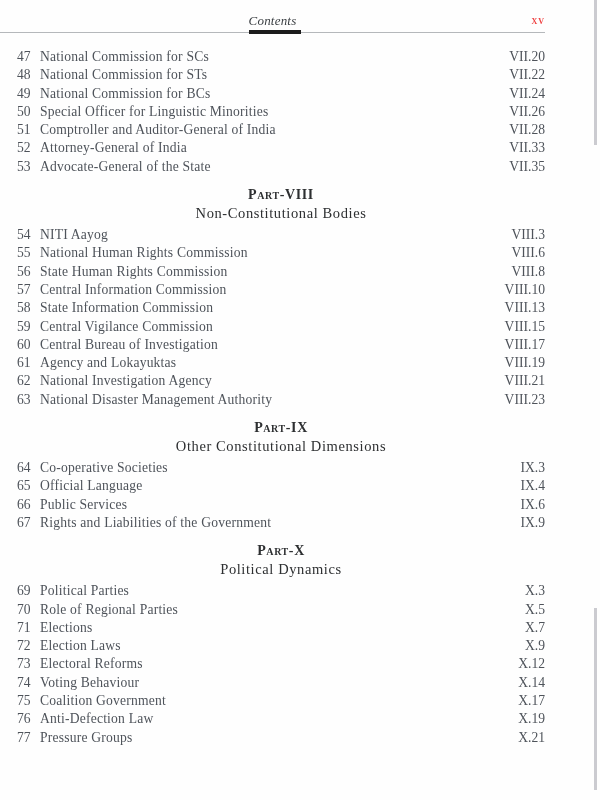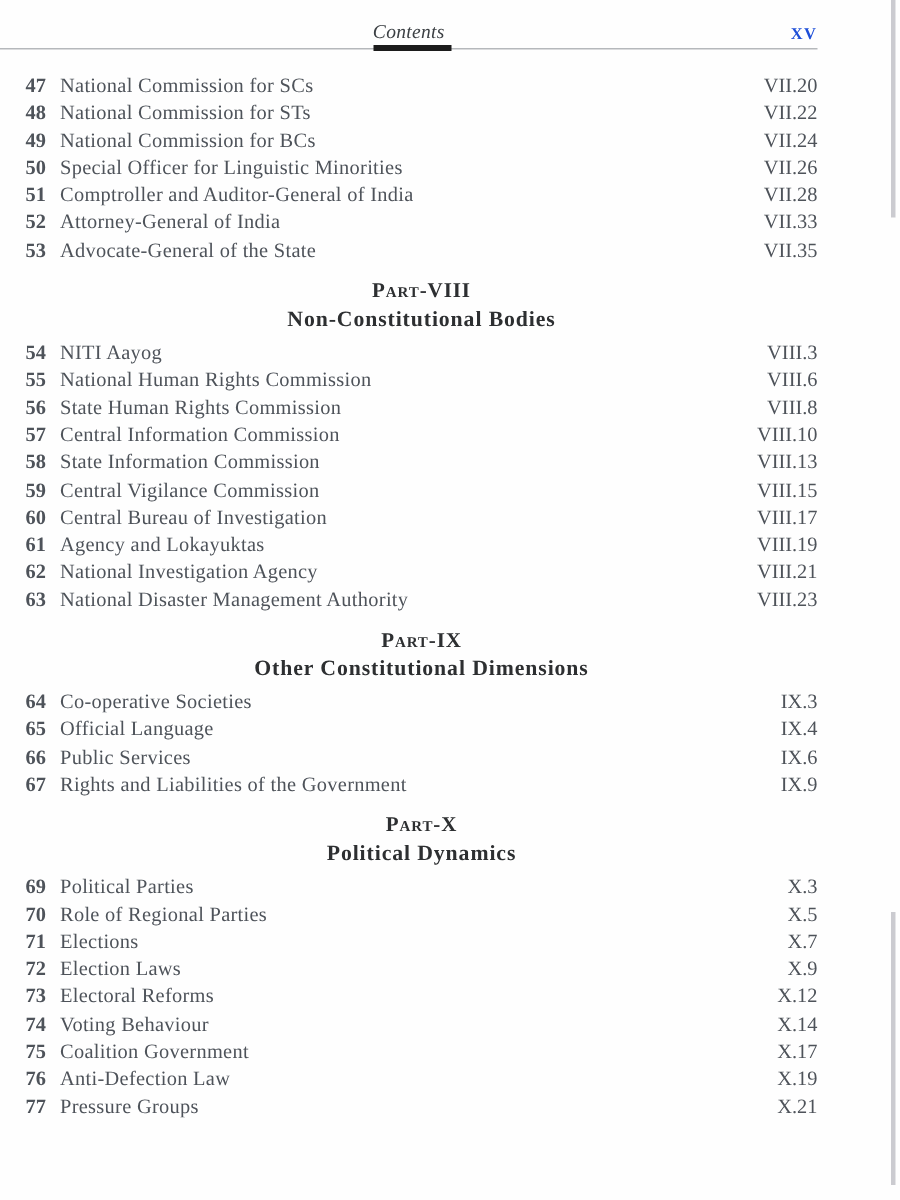--- a/index.html
+++ b/index.html
@@ -28,49 +28,49 @@
     text-align: center;
     font-style: italic;
     font-size: 13px;
     color: #3c4044;
     letter-spacing: 0.2px;
   }
   .page-num {
     position: absolute; right: 55px; top: 14px;
     font-weight: bold;
     font-variant: small-caps;
-    font-size: 15px;
+    font-size: 11px;
     letter-spacing: 1px;
-    color: #1d4ed8;
+    color: #ef4444;
   }
 
   
   .toc { padding: 14px 55px 0 17px; }
   .row {
     display: flex;
     align-items: baseline;
     line-height: 18.3px;
     font-size: 13.6px;
     color: #4e535a;
   }
-  .row .no { flex: none; width: 23px; font-weight: bold; }
+  .row .no { flex: none; width: 23px; }
   .row .title { flex: 1; letter-spacing: 0.2px; }
   .row .pg { flex: none; margin-left: 12px; }
 
   .part { text-align: center; margin: 10px 0 4px; color: #2d2f31; }
   .part-label {
     font-weight: bold;
     font-variant: small-caps;
     font-size: 14px;
     line-height: 18px;
     letter-spacing: 0.6px;
     display: block;
   }
   .part-subtitle {
-    font-weight: bold;
+    font-weight: normal;
     font-size: 14.5px;
     line-height: 18px;
     letter-spacing: 0.6px;
     display: block;
   }
 
   
   .edge-strip { position: absolute; right: 3px; width: 3px; background: #cbcbd0; }
   .edge-strip.top { top: 0; height: 145px; }
   .edge-strip.bottom { top: 608px; height: 182px; }

